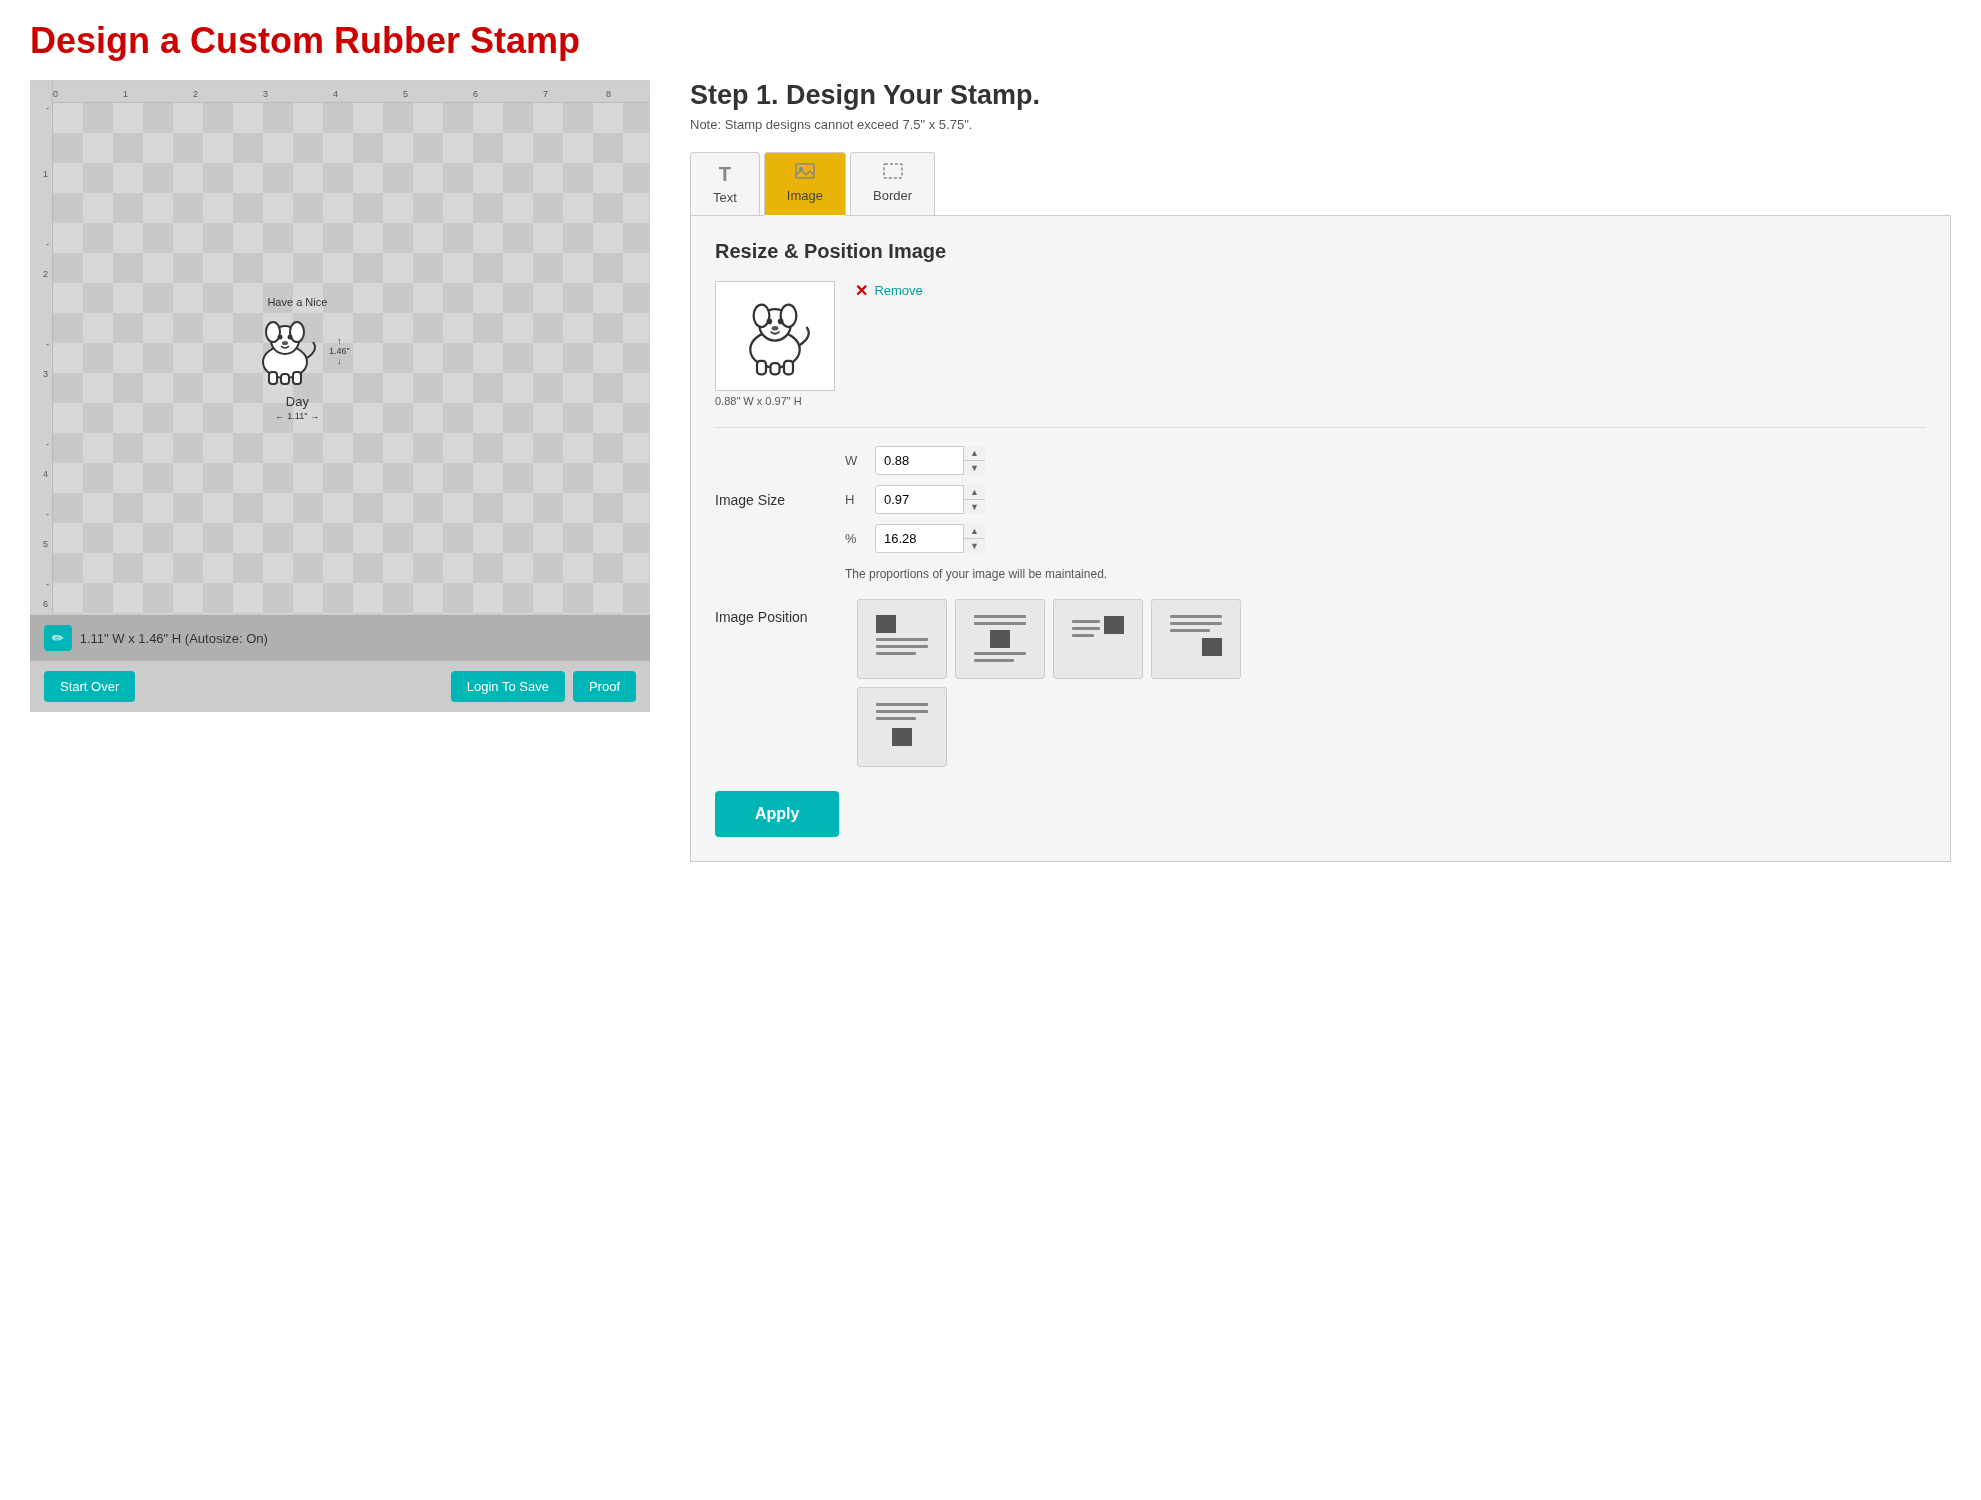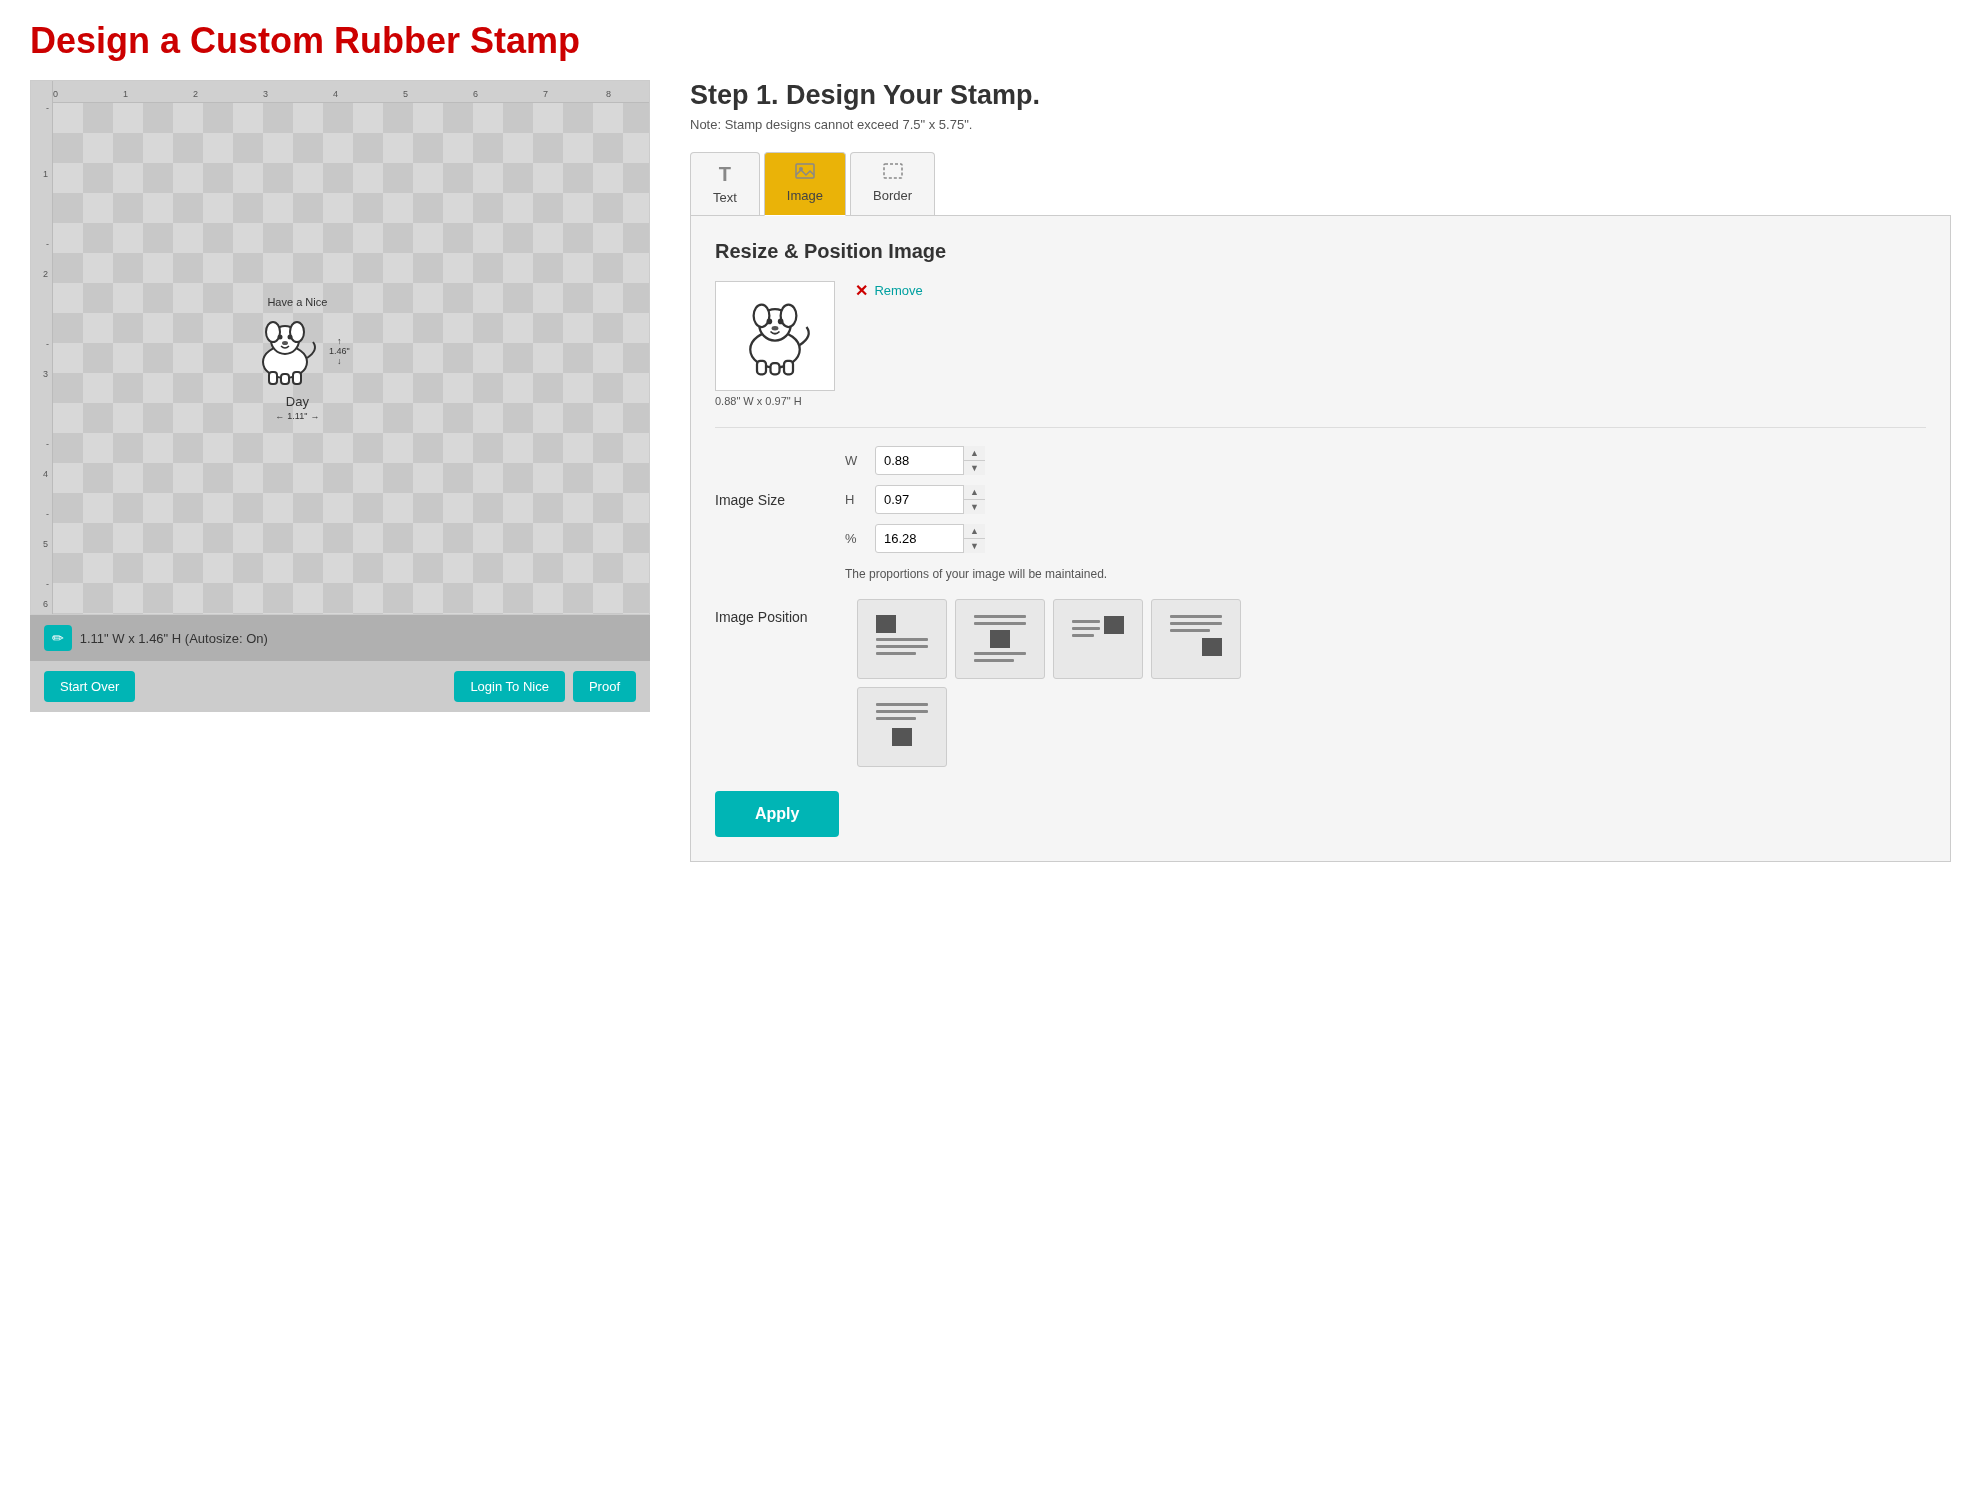--- a/index.html
+++ b/index.html
@@ -483,21 +483,21 @@
       </div>
 
       <div class="canvas-bottom-bar">
         <button class="edit-icon-btn">✏</button>
         <span class="canvas-info-text">1.11" W x 1.46" H   (Autosize: On)</span>
       </div>
 
       <div class="canvas-action-bar">
         <button class="btn-start-over">Start Over</button>
         <div class="btn-group-right">
-          <button class="btn-login-save">Login To Nice</button>
+          <button class="btn-login-save">Login To Save</button>
           <button class="btn-proof">Proof</button>
         </div>
       </div>
 
     </div>
 
     <div class="controls-panel">
 
       <h2 class="step-title">Step 1. Design Your Stamp.</h2>
       <p class="step-note">Note: Stamp designs cannot exceed 7.5" x 5.75".</p>

